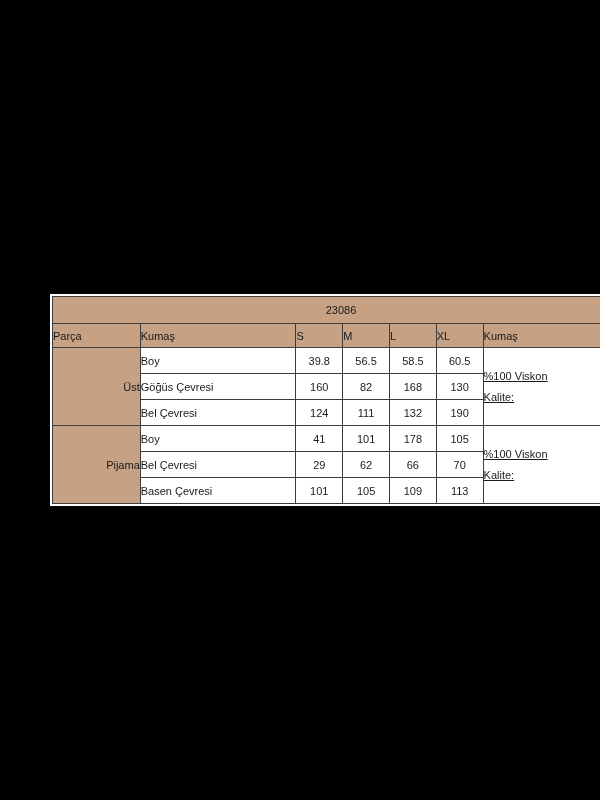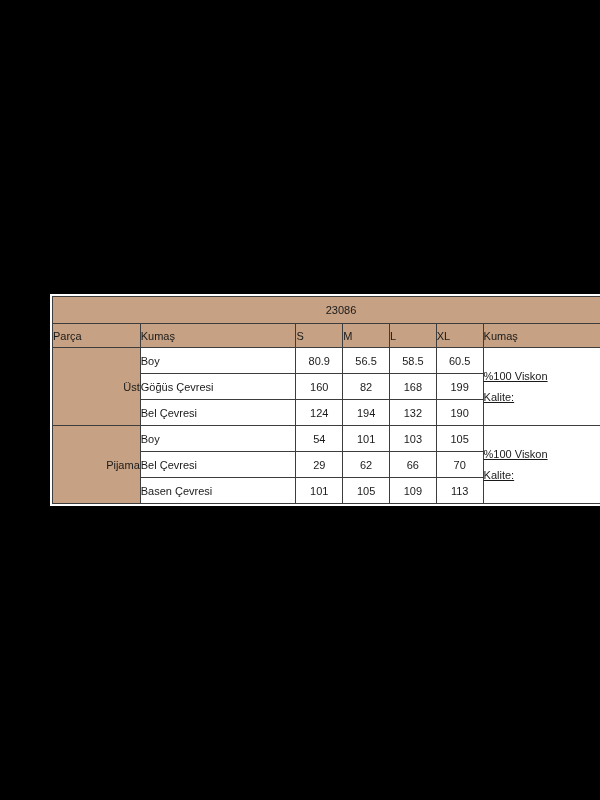--- a/index.html
+++ b/index.html
@@ -111,50 +111,50 @@
         <td class="hdr">S</td>
         <td class="hdr">M</td>
         <td class="hdr">L</td>
         <td class="hdr">XL</td>
         <td class="hdr">Kumaş</td>
       </tr>
 
       <tr>
         <td class="group-cell" rowspan="3">Üst</td>
         <td class="label-cell">Boy</td>
-        <td class="val-cell">80.9</td>
+        <td class="val-cell">39.8</td>
         <td class="val-cell">56.5</td>
         <td class="val-cell">58.5</td>
         <td class="val-cell">60.5</td>
         <td class="fabric-cell" rowspan="3">
           <div>%100 Viskon</div>
           <div>Kalite:</div>
         </td>
       </tr>
       <tr>
         <td class="label-cell">Göğüs Çevresi</td>
         <td class="val-cell">160</td>
         <td class="val-cell">82</td>
         <td class="val-cell">168</td>
-        <td class="val-cell">199</td>
+        <td class="val-cell">130</td>
       </tr>
       <tr>
         <td class="label-cell">Bel Çevresi</td>
         <td class="val-cell">124</td>
-        <td class="val-cell">194</td>
+        <td class="val-cell">111</td>
         <td class="val-cell">132</td>
         <td class="val-cell">190</td>
       </tr>
 
       <tr>
         <td class="group-cell" rowspan="3">Pijama</td>
         <td class="label-cell">Boy</td>
-        <td class="val-cell">54</td>
+        <td class="val-cell">41</td>
         <td class="val-cell">101</td>
-        <td class="val-cell">103</td>
+        <td class="val-cell">178</td>
         <td class="val-cell">105</td>
         <td class="fabric-cell" rowspan="3">
           <div>%100 Viskon</div>
           <div>Kalite:</div>
         </td>
       </tr>
       <tr>
         <td class="label-cell">Bel Çevresi</td>
         <td class="val-cell">29</td>
         <td class="val-cell">62</td>

